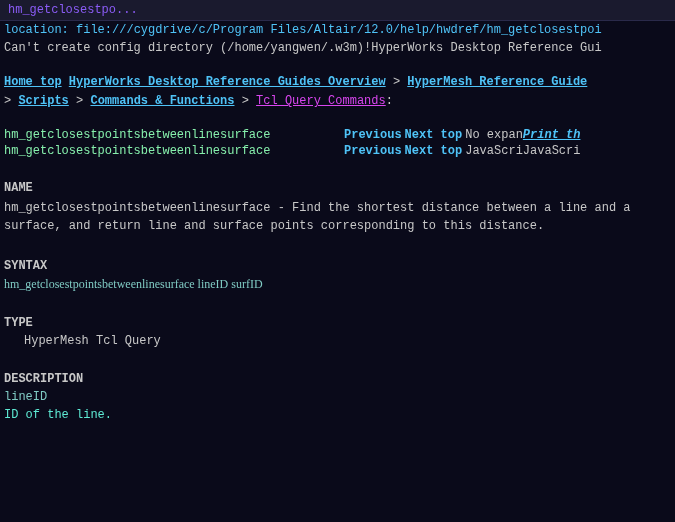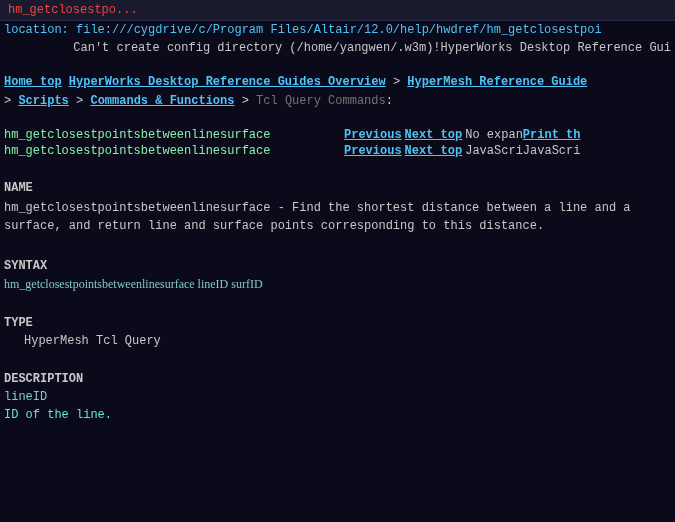--- a/index.html
+++ b/index.html
@@ -13,56 +13,56 @@
       color: #c8c8c8;
       font-family: 'Courier New', Courier, monospace;
       font-size: 13px;
       width: 675px;
       height: 522px;
       overflow: hidden;
     }
 
     .title-bar {
       background-color: #1a1a2e;
-      color: #ef4444;
+      color: #8b5cf6;
       padding: 3px 8px;
       font-size: 12px;
       border-bottom: 1px solid #2a2a4a;
     }
 
     .address-bar {
       background-color: #0a0a1a;
       padding: 2px 4px;
       color: #4fc3f7;
       font-size: 12px;
       white-space: nowrap;
       overflow: hidden;
     }
 
     .info-line {
       padding: 2px 4px;
       color: #c8c8c8;
       font-size: 12px;
       white-space: nowrap;
       overflow: hidden;
-      text-align: right;
     }
 
     .blank-line {
       height: 14px;
     }
 
     .breadcrumb {
       padding: 2px 4px;
       font-size: 12px;
       line-height: 1.6;
     }
 
     .link {
-      color: #737373;
+      color: #d946ef;
+      text-decoration: underline;
       cursor: pointer;
     }
 
     .link-bold {
       color: #4fc3f7;
       text-decoration: underline;
       font-weight: bold;
       cursor: pointer;
     }
 
@@ -78,31 +78,31 @@
 
     .nav-row {
       display: flex;
       align-items: baseline;
       padding: 1px 4px;
       font-size: 12px;
     }
 
     .nav-link {
       color: #4fc3f7;
+      font-weight: bold;
+      cursor: pointer;
+      margin-right: 3px;
+    }
+
+    .print-link {
+      color: #4fc3f7;
       text-decoration: underline;
       font-weight: bold;
       cursor: pointer;
-      margin-right: 3px;
-    }
-
-    .print-link {
-      color: #4fc3f7;
-      text-decoration: underline;
-      font-weight: bold;
-      cursor: pointer;
+      font-style: italic;
     }
 
     .section-label {
       color: #c8c8c8;
       padding: 8px 4px 2px 4px;
       font-size: 12px;
       font-weight: bold;
     }
 
     .section-content {

